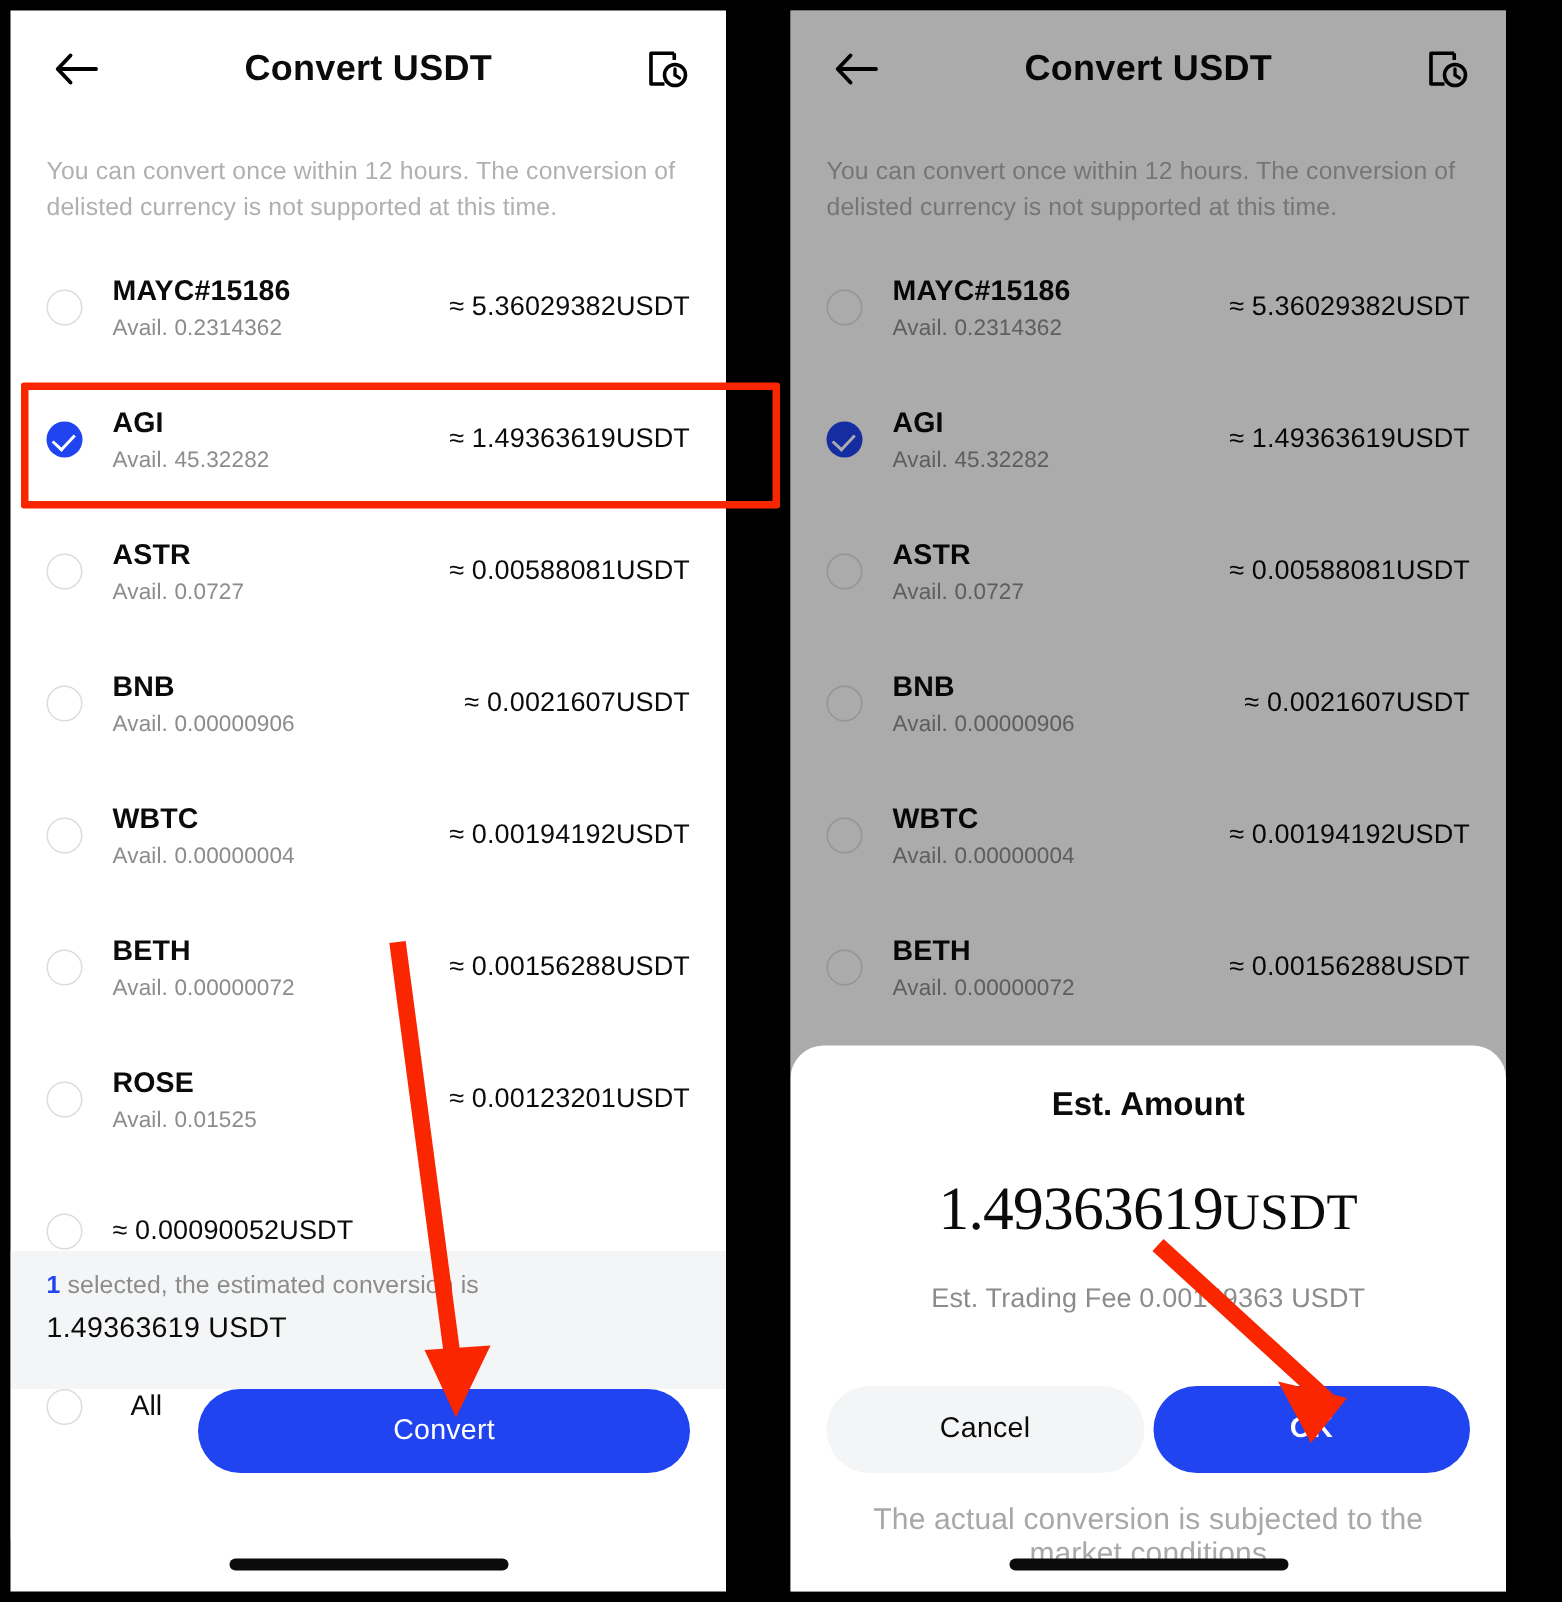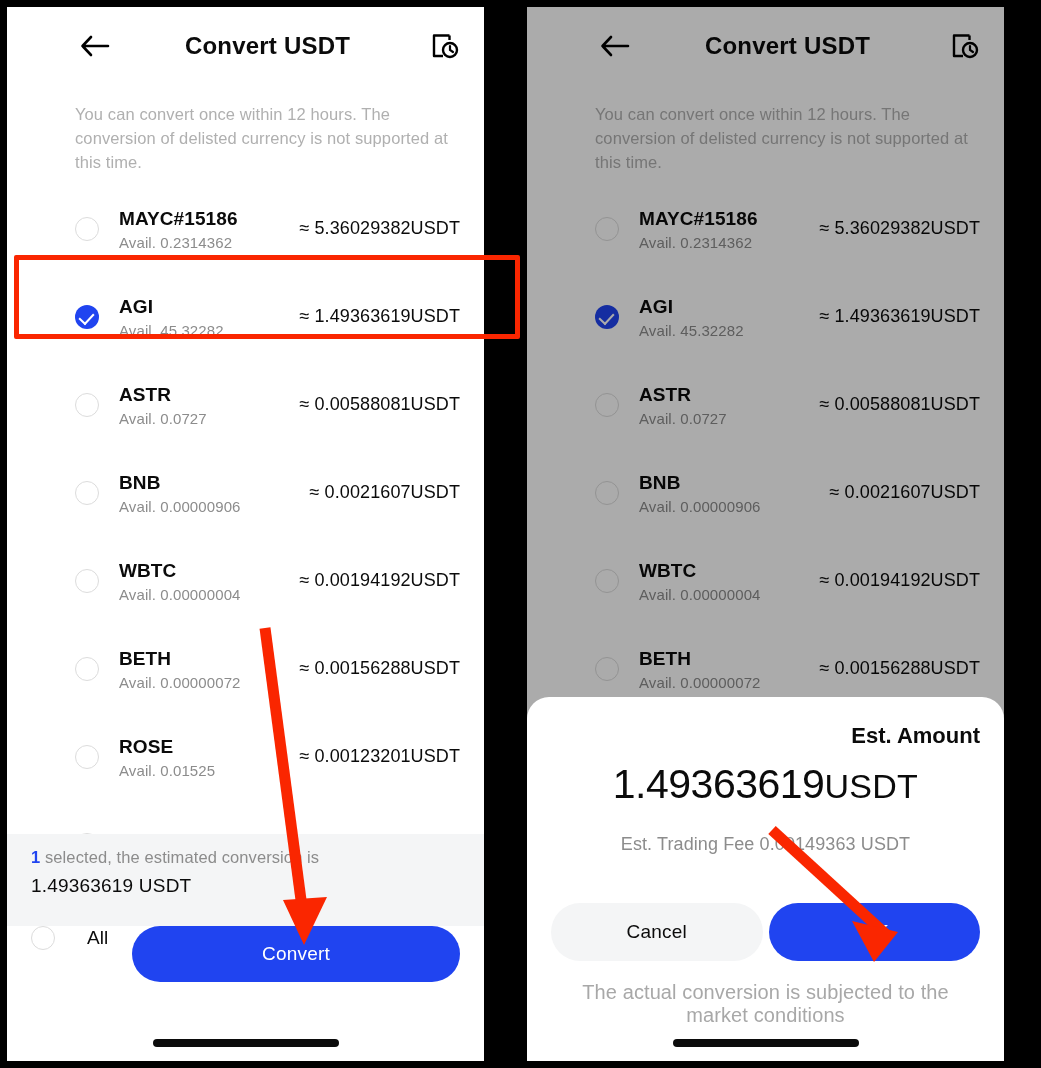--- a/index.html
+++ b/index.html
@@ -16,21 +16,20 @@
   }
 
   
   .panel {
     position: absolute;
     top: 7px;
     width: 477px;
     height: 1054px;
     background: #fff;
     overflow: hidden;
-    padding-left: 44px;
   }
   .panel-left  { left: 7px; }
   .panel-right { left: 527px; }
 
   
   .scrim {
     position: absolute; inset: 0;
     background: rgba(0,0,0,0.33);
     pointer-events: none;
     z-index: 40;
@@ -202,30 +201,31 @@
     position: absolute;
     left: 0; right: 0;
     top: 690px;
     bottom: 0;
     background: #fff;
     border-radius: 22px 22px 0 0;
     z-index: 50;
     padding: 26px 24px 0 24px;
   }
   .sheet-title {
-    text-align: right;
+    text-align: center;
     font-size: 22px;
     font-weight: bold;
     color: #0b0b0b;
   }
   .sheet-amount {
     text-align: center;
-    margin-top: 12px;
+    margin-top: 32px;
     color: #0b0b0b;
     white-space: nowrap;
+    font-family: Liberation Serif, serif;
   }
   .sheet-amount .num {
     font-size: 41px;
     letter-spacing: -0.5px;
   }
   .sheet-amount .unit {
     font-size: 34px;
     letter-spacing: .3px;
   }
   .sheet-fee {

